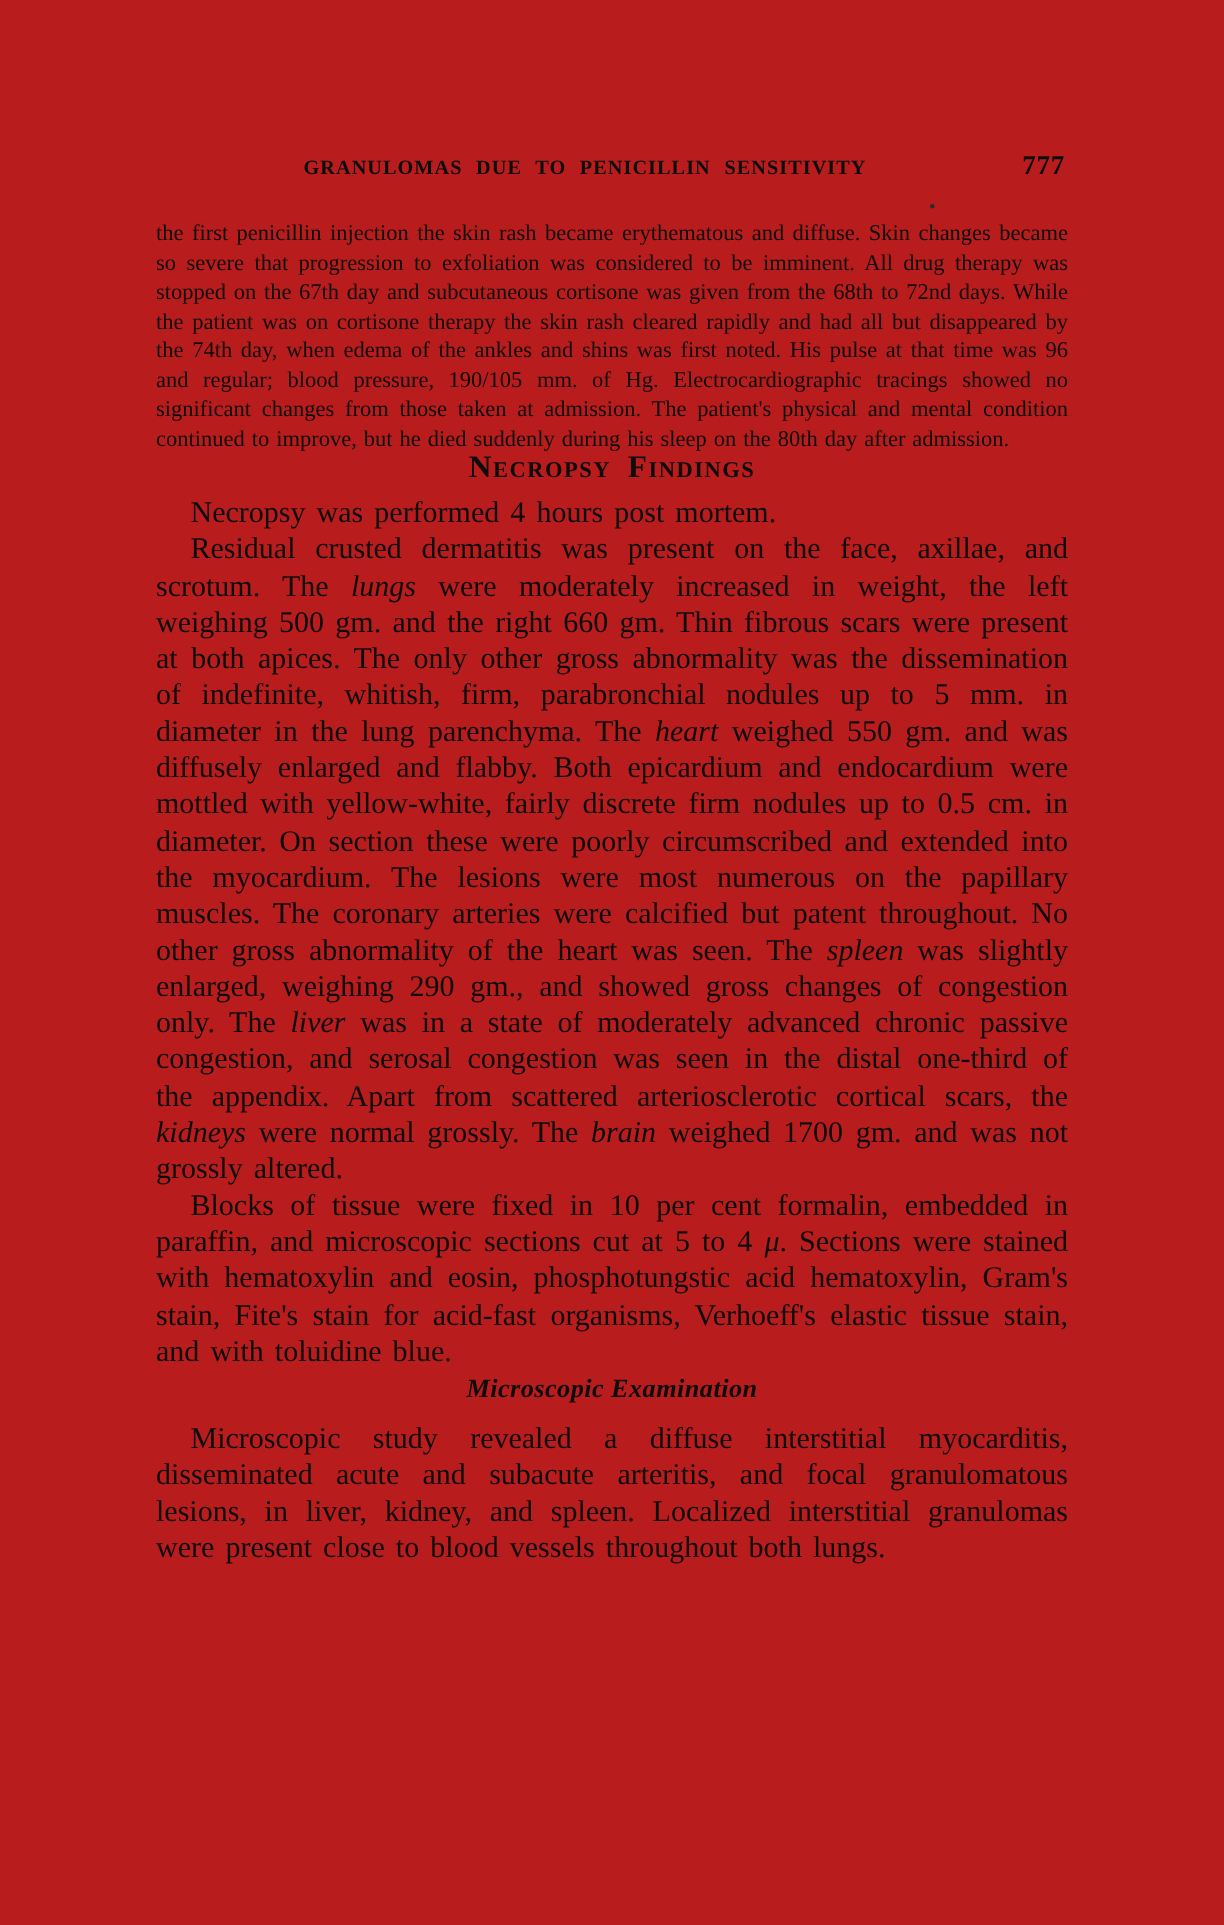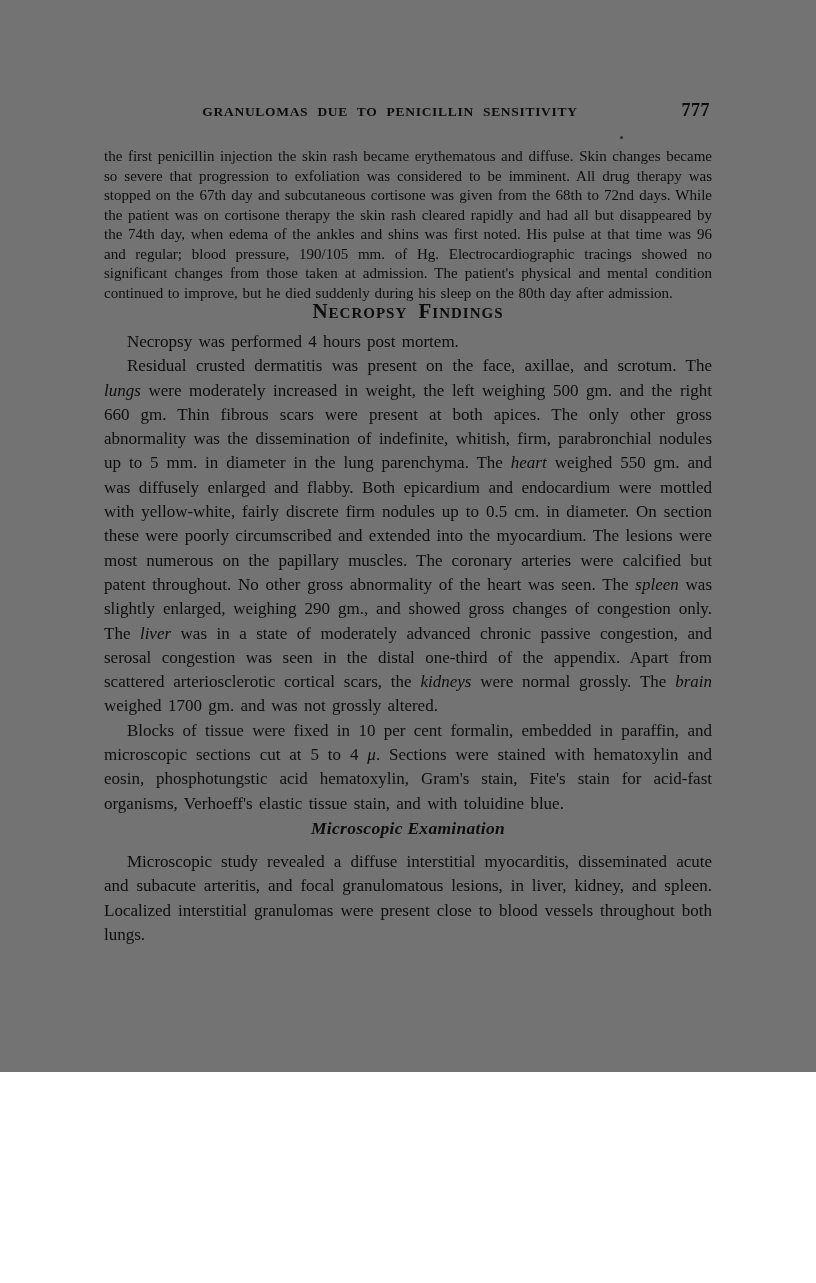--- a/index.html
+++ b/index.html
@@ -9,22 +9,22 @@
   }
   body {
     width: 816px;
     height: 1283px;
     font-family: "Liberation Serif", "DejaVu Serif", serif;
     color: #0d0d0d;
   }
   .page {
     position: relative;
     width: 816px;
-    height: 1072px;
-    background: #737373;
+    height: 1283px;
+    background: #b91c1c;
     overflow: hidden;
   }
   .running-head {
     position: absolute;
     top: 104px;
     left: 104px;
     width: 608px;
     height: 22px;
   }
   .head-title {
@@ -63,21 +63,21 @@
     margin: 0;
     text-align: justify;
   }
   .small-type {
     font-size: 15px;
     line-height: 19.5px;
     word-spacing: 0.06em;
     font-family: Liberation Serif, serif;
   }
   .body-type {
-    font-size: 17px;
+    font-size: 20px;
     line-height: 24.3px;
     word-spacing: 0.12em;
   }
   .indent-sm { text-indent: 15px; }
   .indent-lg { text-indent: 23px; }
   .section-heading {
     margin: 0 0 10px 0;
     text-align: center;
     font-variant: small-caps;
     font-weight: bold;

